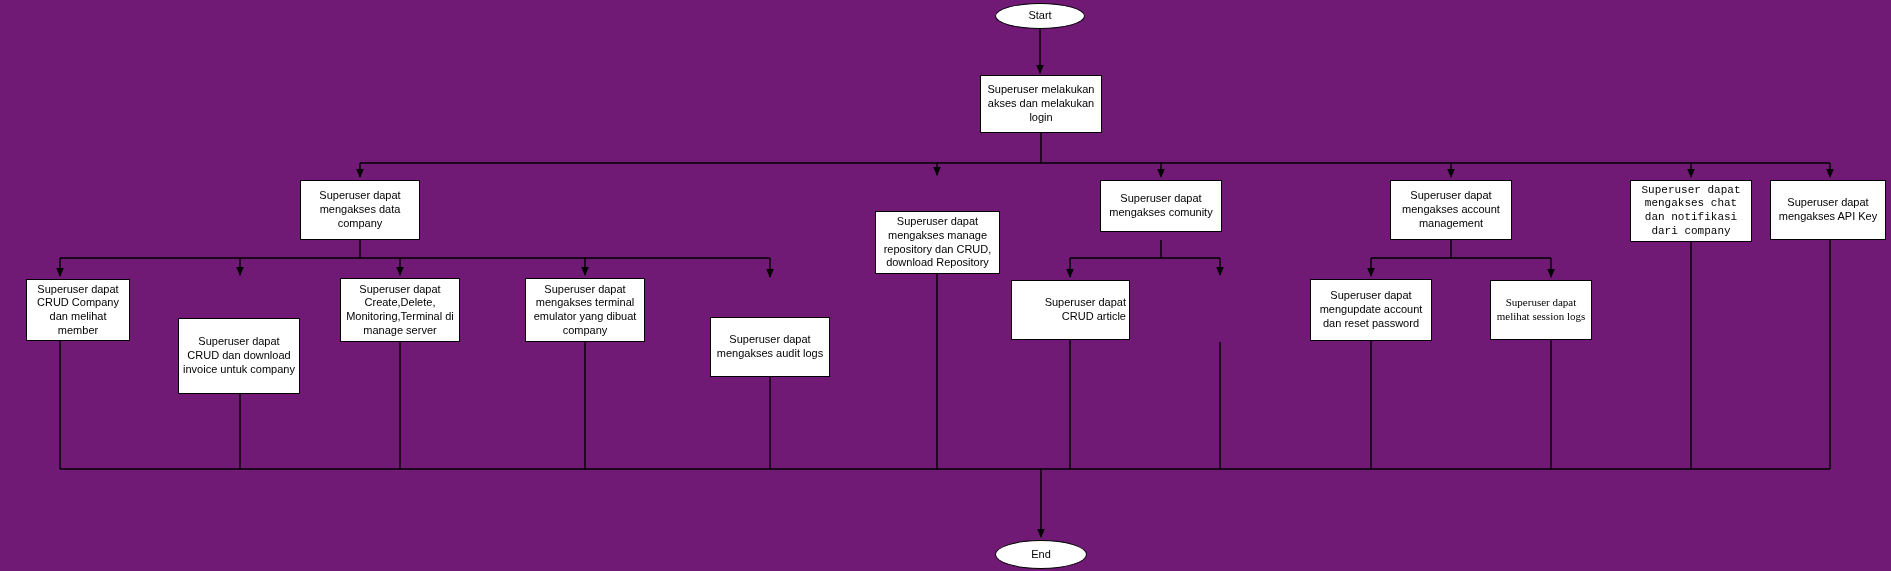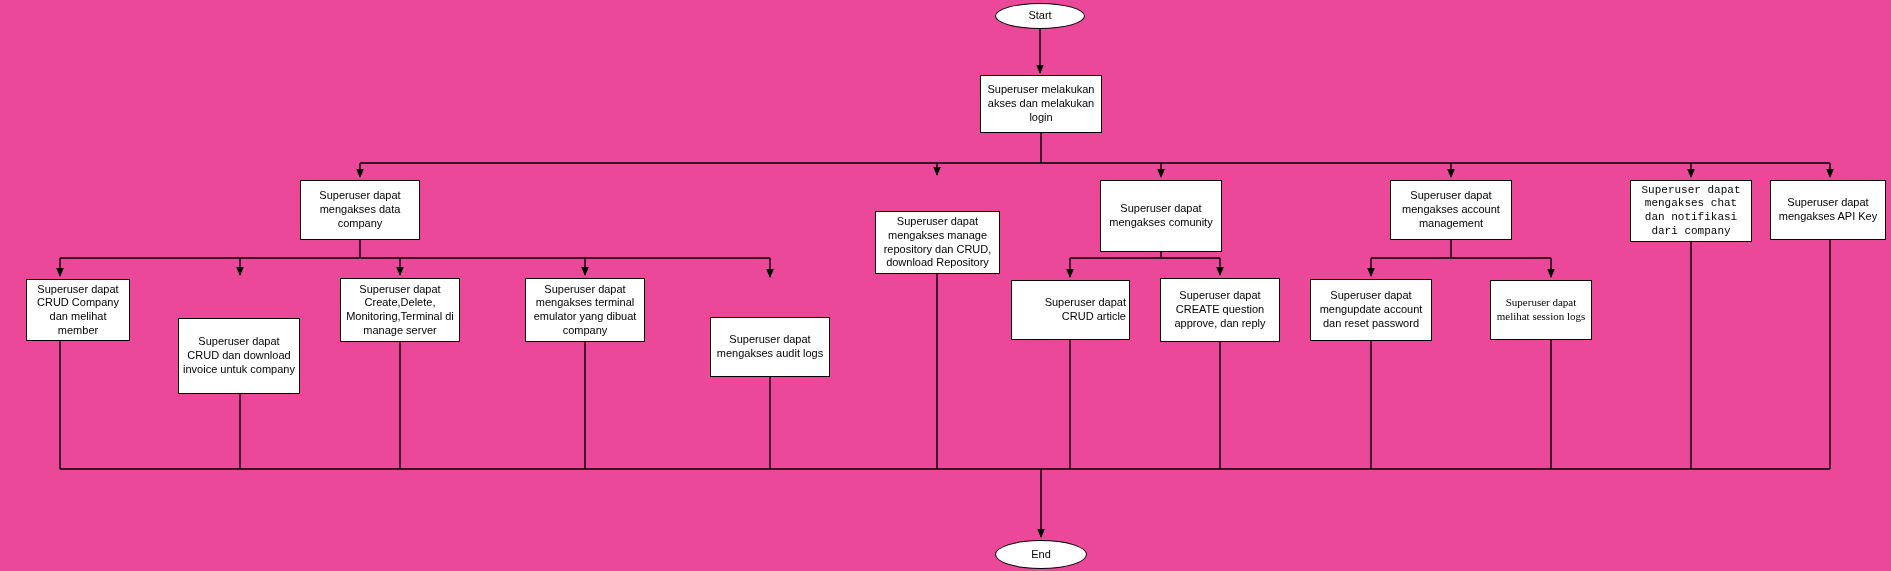--- a/index.html
+++ b/index.html
@@ -4,21 +4,21 @@
 <style>
   html, body {
     margin: 0;
     padding: 0;
     background: #ffffff;
   }
   .canvas {
     position: relative;
     width: 1891px;
     height: 571px;
-    background: #ec4899;
+    background: #701a75;
     font-family: "Liberation Sans", sans-serif;
     color: #000000;
     overflow: hidden;
   }
   .edges {
     position: absolute;
     inset: 0;
     width: 1891px;
     height: 571px;
   }
@@ -37,21 +37,21 @@
   }
   .terminator {
     border-radius: 50%;
     padding: 0;
   }
   
   .pos-start       { left: 995px;  top: 3px;   width: 90px;  height: 26px; }
   .pos-login       { left: 980px;  top: 75px;  width: 122px; height: 58px; }
   .pos-data-company{ left: 300px;  top: 180px; width: 120px; height: 60px; }
   .pos-repository  { left: 875px;  top: 178px; width: 125px; height: 63px; margin-top: 33px; }
-  .pos-comunity    { left: 1100px; top: 180px; width: 122px; height: 72px; }
+  .pos-comunity    { left: 1100px; top: 180px; width: 122px; height: 52px; }
   .pos-account     { left: 1390px; top: 180px; width: 122px; height: 60px; }
   .pos-chat        { left: 1630px; top: 180px; width: 122px; height: 62px; font-family: Liberation Mono, monospace; }
   .pos-apikey      { left: 1770px; top: 180px; width: 116px; height: 60px; }
   .pos-crud-company{ left: 5px;    top: 279px; width: 104px; height: 62px; margin-left: 21px; }
   .pos-invoice     { left: 178px;  top: 278px; width: 122px; height: 76px; margin-top: 40px; }
   .pos-server      { left: 340px;  top: 278px; width: 120px; height: 64px; }
   .pos-terminal    { left: 525px;  top: 278px; width: 120px; height: 64px; }
   .pos-audit       { left: 710px;  top: 280px; width: 120px; height: 60px; margin-top: 37px; }
   .pos-article     { left: 1011px; top: 280px; width: 119px; height: 60px; text-align: right; }
   .pos-question    { left: 1160px; top: 278px; width: 120px; height: 64px; }
@@ -111,17 +111,16 @@
   <div class="node pos-account">Superuser dapat mengakses account management</div>
   <div class="node pos-chat">Superuser dapat mengakses chat dan notifikasi dari company</div>
   <div class="node pos-apikey">Superuser dapat mengakses API Key</div>
 
   <div class="node pos-crud-company">Superuser dapat CRUD Company dan melihat member</div>
   <div class="node pos-invoice">Superuser dapat CRUD dan download invoice untuk company</div>
   <div class="node pos-server">Superuser dapat Create,Delete, Monitoring,Terminal di manage server</div>
   <div class="node pos-terminal">Superuser dapat mengakses terminal emulator yang dibuat company</div>
   <div class="node pos-audit">Superuser dapat mengakses audit logs</div>
   <div class="node pos-article">Superuser dapat CRUD article</div>
-  <div class="node pos-question">Superuser dapat CREATE question approve, dan reply</div>
   <div class="node pos-update">Superuser dapat mengupdate account dan reset password</div>
   <div class="node pos-session">Superuser dapat melihat session logs</div>
 
 </div>
 
 </body></html>

